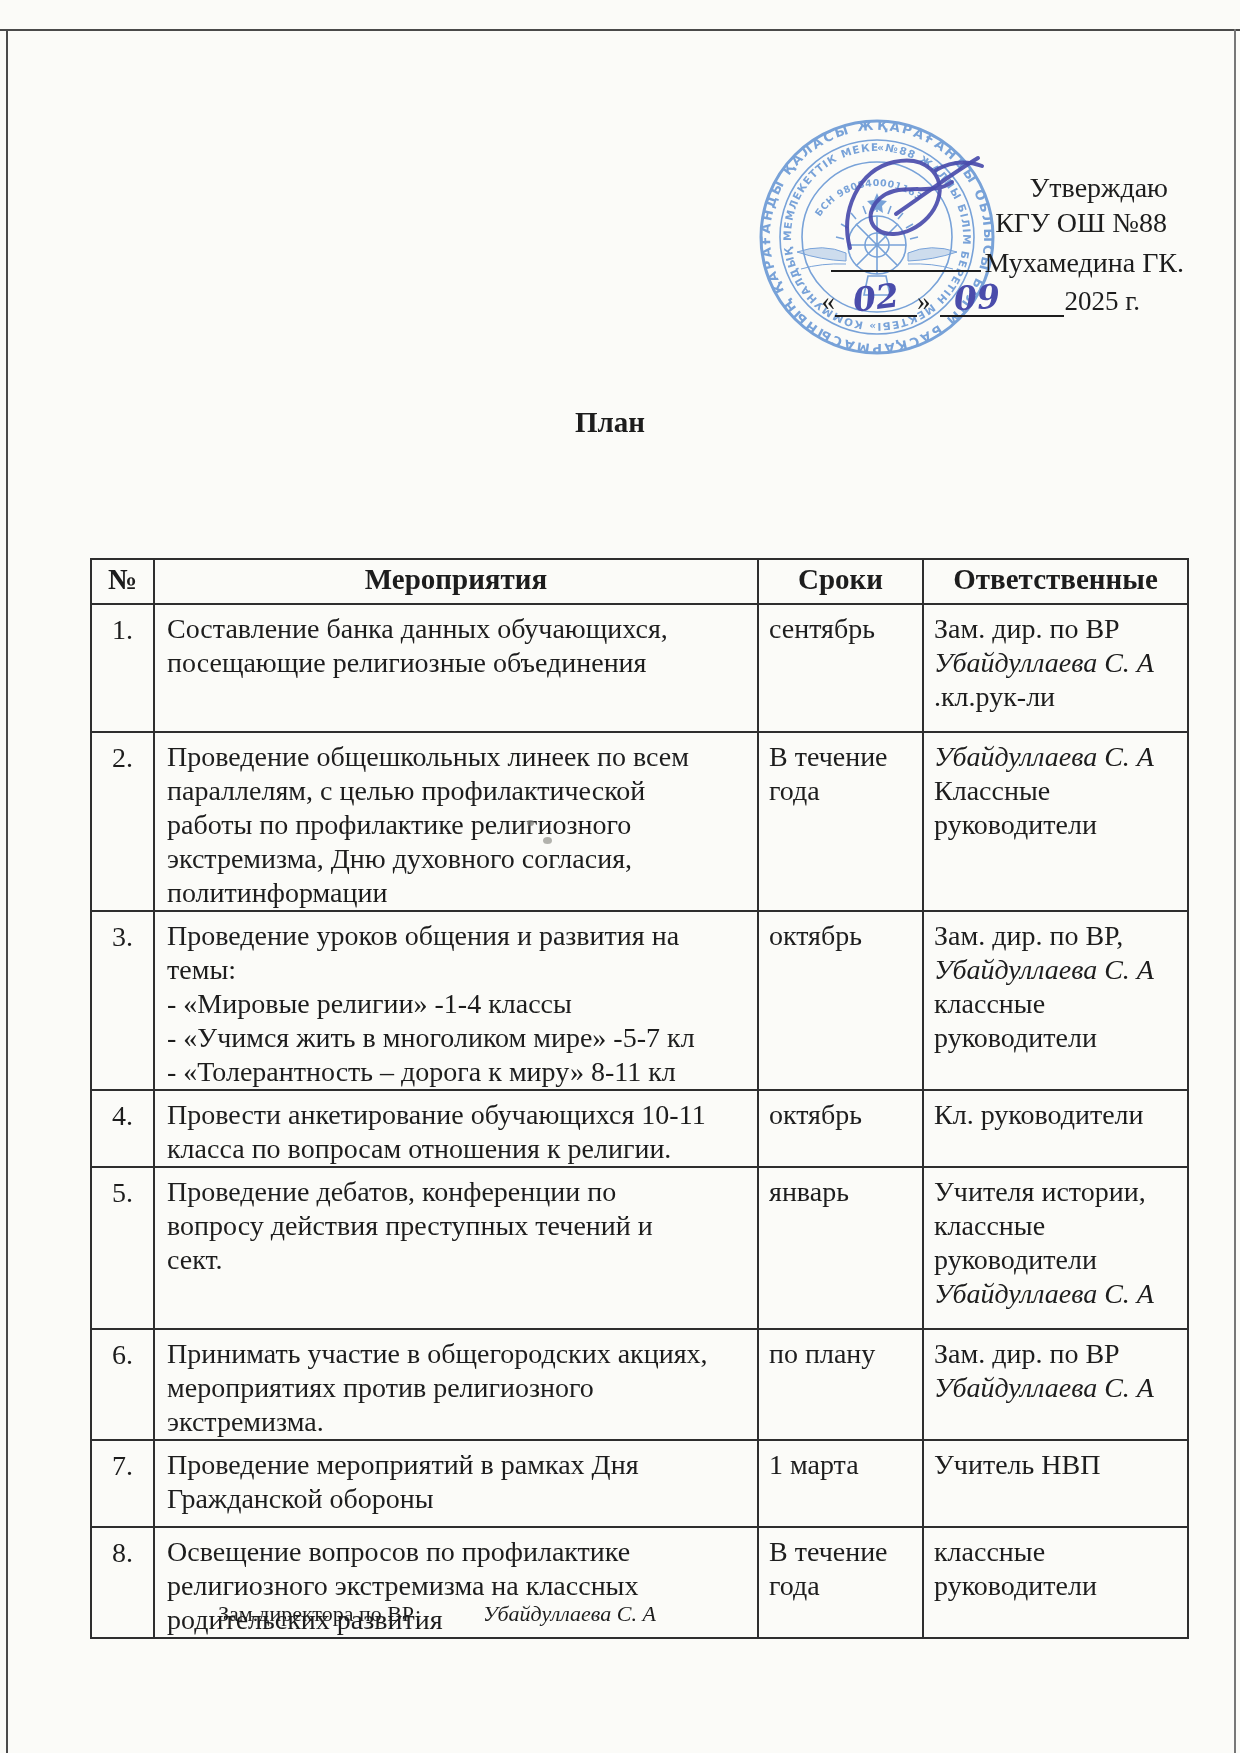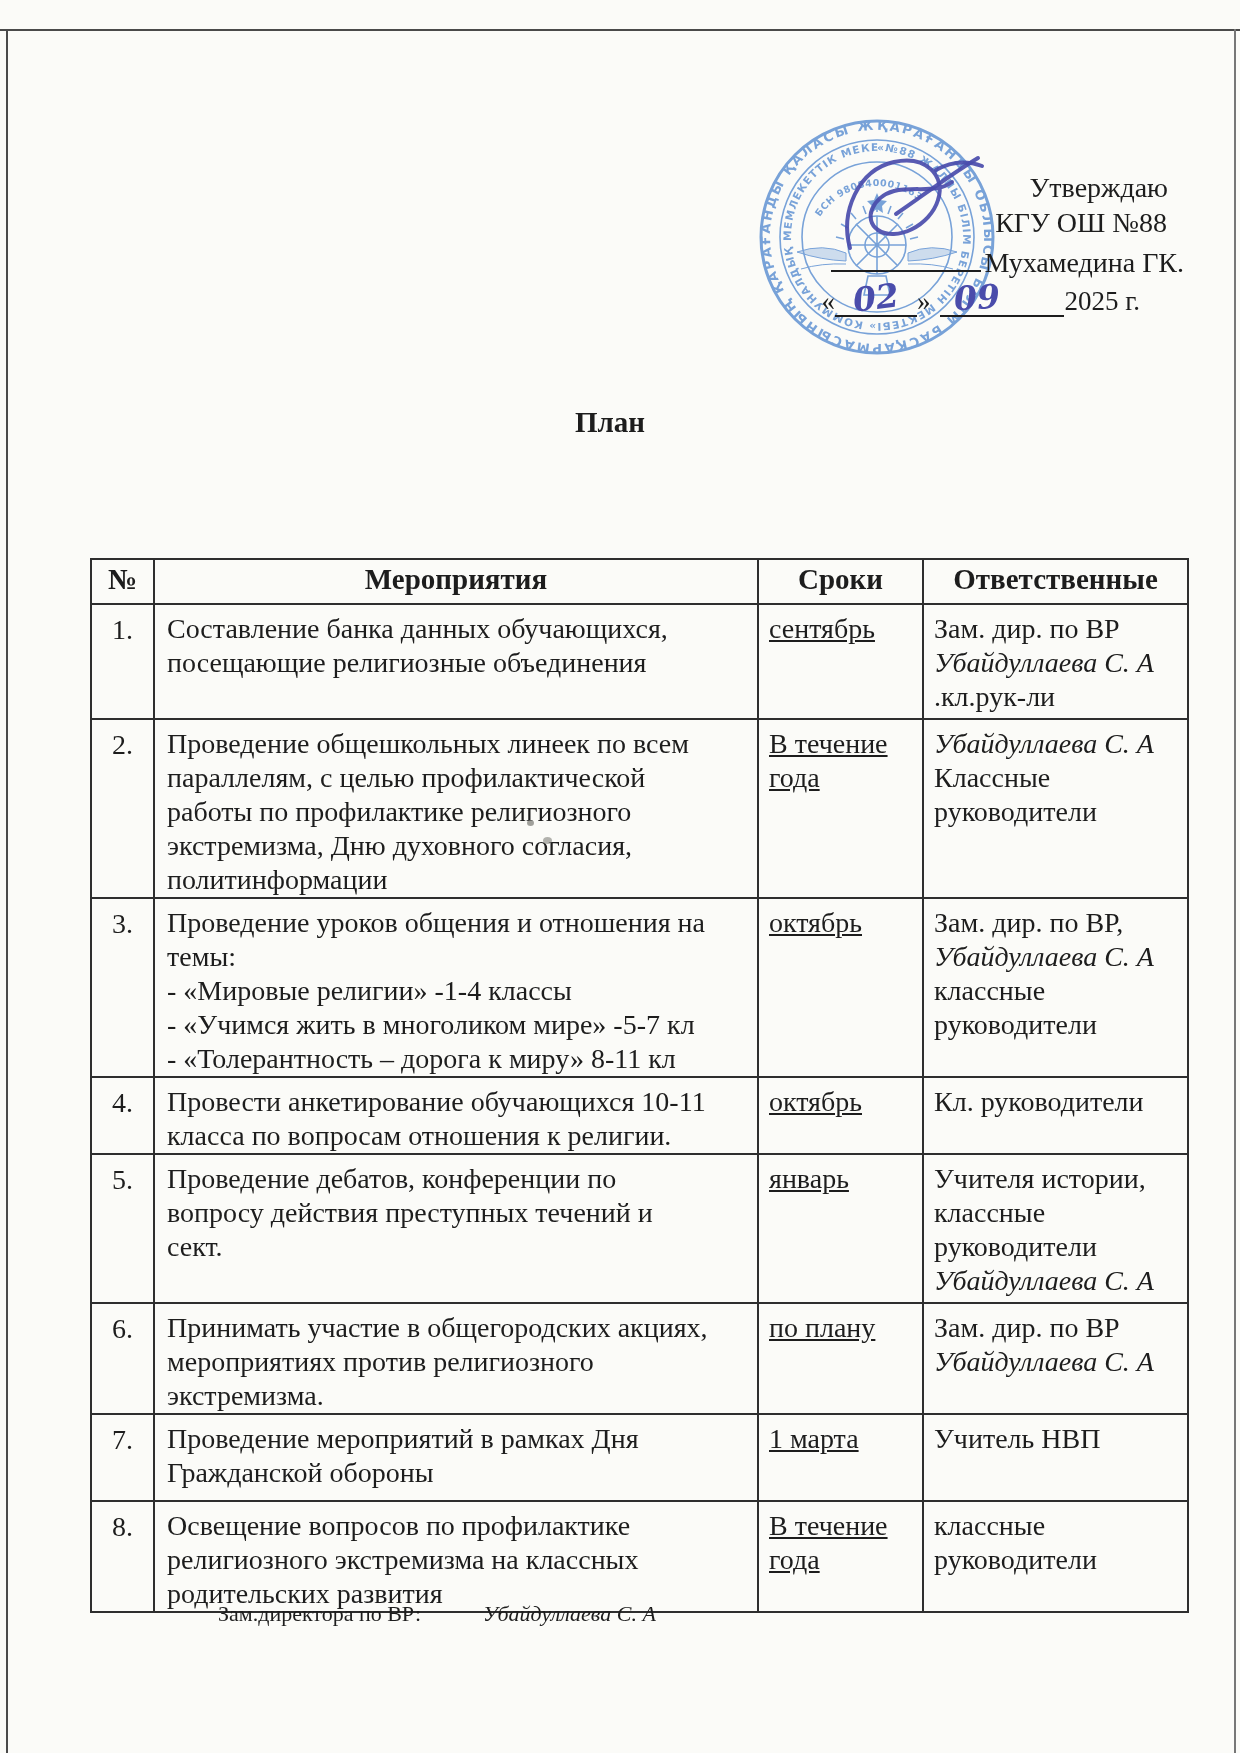--- a/index.html
+++ b/index.html
@@ -50,22 +50,22 @@
   
   .plan-table {
     position:absolute; top:558px; left:90px; width:1097px;
     border-collapse:collapse; table-layout:fixed; font-size:28px;
   }
   .plan-table th, .plan-table td { border:2px solid #2e2e2e; vertical-align:top; }
   .plan-table thead tr { height:45px; }
   .plan-table th { font-size:29px; font-weight:bold; text-align:center; padding-top:3px; }
   .c-num  { width:63px;  text-align:center; padding-top:8px; }
   .c-act  { width:604px; padding:7px 22px 0 12px; }
-  .c-term { width:165px; padding:7px 4px 8px 10px;text-decoration:underline; }
-  .c-resp { width:265px; padding:7px 4px 4px 10px; }
+  .c-term { width:165px; padding:7px 4px 8px 10px; }
+  .c-resp { width:265px; padding:7px 4px 17px 10px; }
   .cl { line-height:34px; white-space:nowrap; }
   .it { font-style:italic; }
 
   
   #footer { position:absolute; top:1578px; left:218px; font-size:22px; white-space:nowrap;margin-top:23px; }
   #footer .f-name { font-style:italic; margin-left:62px; }
 
   
   .speck { position:absolute; background:#82827c; border-radius:50%; opacity:.75; }
   .speck-1 { left:527px; top:820px; width:7px; height:6px; }
@@ -172,21 +172,21 @@
           <div class="cl it">Убайдуллаева С. А</div>
           <div class="cl">Классные</div>
           <div class="cl">руководители</div>
         </td>
       </tr>
       <tr style="height: 173px;">
         <td class="c-num">
           <div class="cl">3.</div>
         </td>
         <td class="c-act">
-          <div class="cl">Проведение уроков общения и отношения на</div>
+          <div class="cl">Проведение уроков общения и развития на</div>
           <div class="cl">темы:</div>
           <div class="cl">- «Мировые религии» -1-4 классы</div>
           <div class="cl">- «Учимся жить в многоликом мире» -5-7 кл</div>
           <div class="cl">- «Толерантность – дорога к миру» 8-11 кл</div>
         </td>
         <td class="c-term">
           <div class="cl">октябрь</div>
         </td>
         <td class="c-resp">
           <div class="cl">Зам. дир. по ВР,</div>

